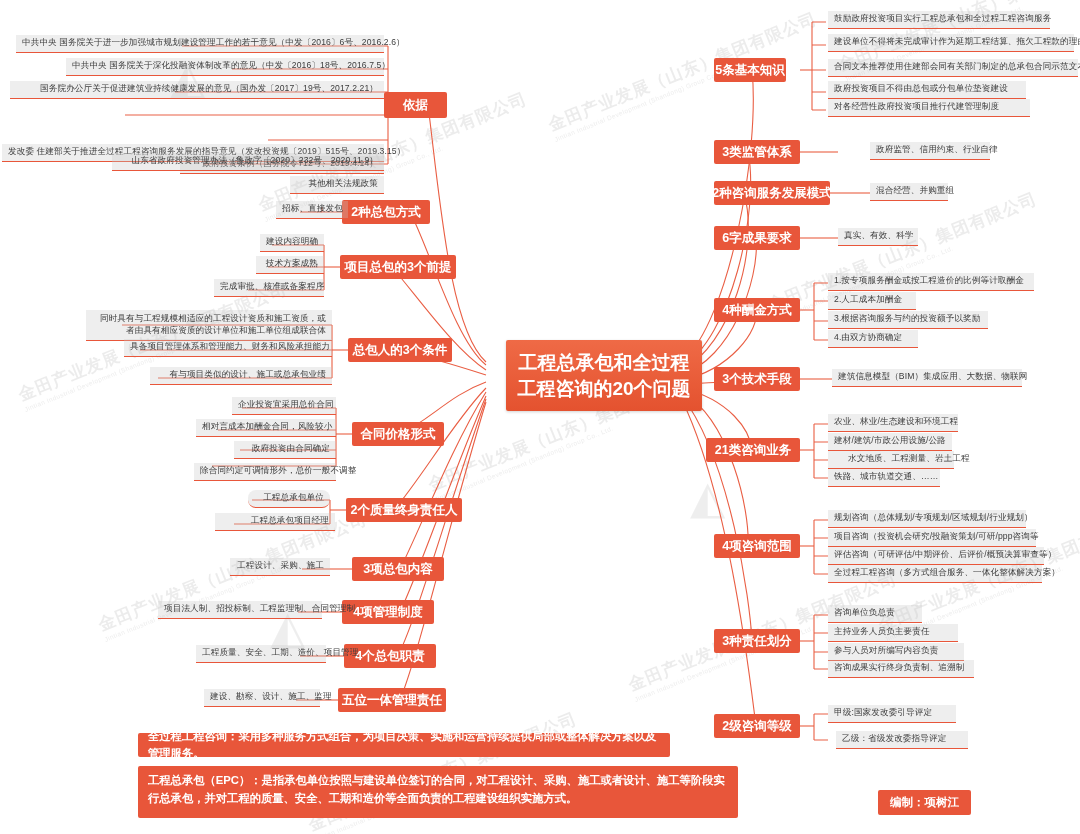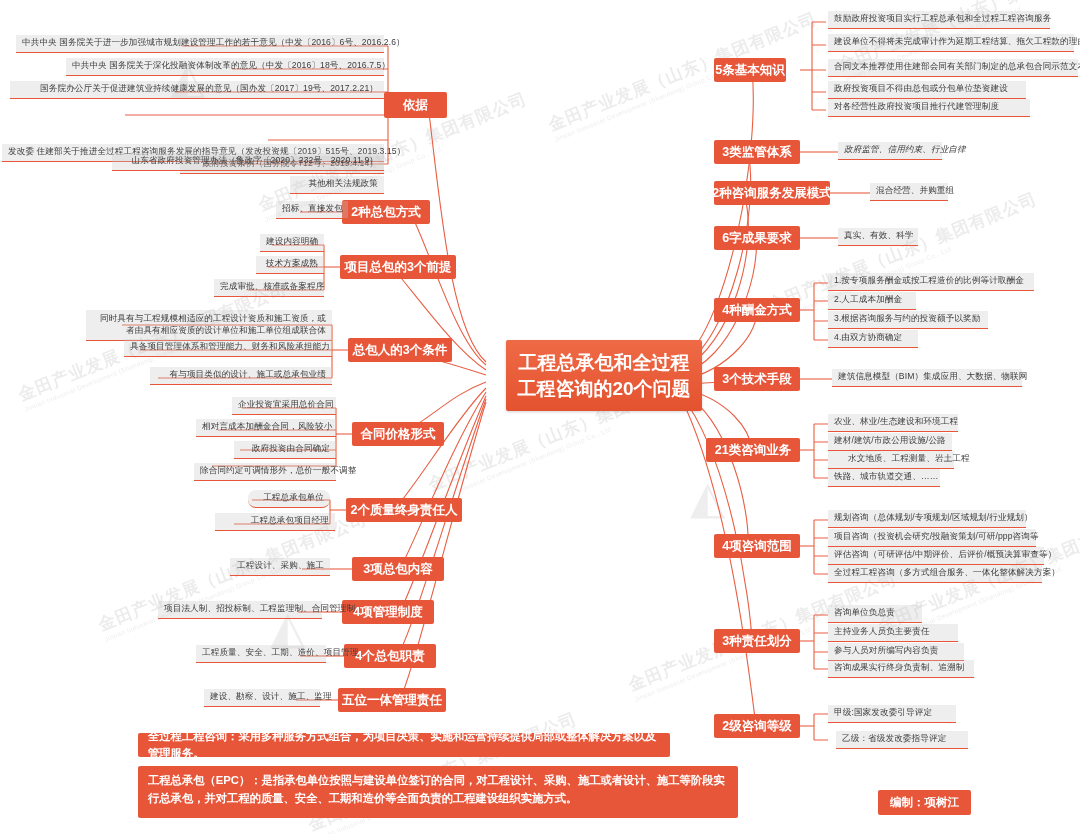--- a/index.html
+++ b/index.html
@@ -279,21 +279,21 @@
   <div class="node branch" style="left:714px;top:629px;width:86px;height:24px;">3种责任划分</div>
 
   <div class="node branch" style="left:714px;top:714px;width:86px;height:24px;">2级咨询等级</div>
 
   <div class="leaf r" style="left:828px;top:11px;width:222px;">鼓励政府投资项目实行工程总承包和全过程工程咨询服务</div>
   <div class="leaf r" style="left:828px;top:34px;width:246px;">建设单位不得将未完成审计作为延期工程结算、拖欠工程款的理由</div>
   <div class="leaf r" style="left:828px;top:59px;width:250px;">合同文本推荐使用住建部会同有关部门制定的总承包合同示范文本</div>
   <div class="leaf r" style="left:828px;top:81px;width:198px;">政府投资项目不得由总包或分包单位垫资建设</div>
   <div class="leaf r" style="left:828px;top:99px;width:202px;">对各经营性政府投资项目推行代建管理制度</div>
 
-  <div class="leaf r" style="left:838px;top:142px;width:104px;font-style:italic;">政府监管、信用约束、行业自律</div>
+  <div class="leaf r" style="left:870px;top:142px;width:120px;">政府监管、信用约束、行业自律</div>
 
   <div class="leaf r" style="left:870px;top:183px;width:78px;">混合经营、并购重组</div>
 
   <div class="leaf r" style="left:838px;top:228px;width:80px;">真实、有效、科学</div>
 
   <div class="leaf r" style="left:828px;top:273px;width:206px;">1.按专项服务酬金或按工程造价的比例等计取酬金</div>
   <div class="leaf r" style="left:828px;top:292px;width:88px;">2.人工成本加酬金</div>
   <div class="leaf r" style="left:828px;top:311px;width:160px;">3.根据咨询服务与约的投资额予以奖励</div>
   <div class="leaf r" style="left:828px;top:330px;width:90px;">4.由双方协商确定</div>
 

